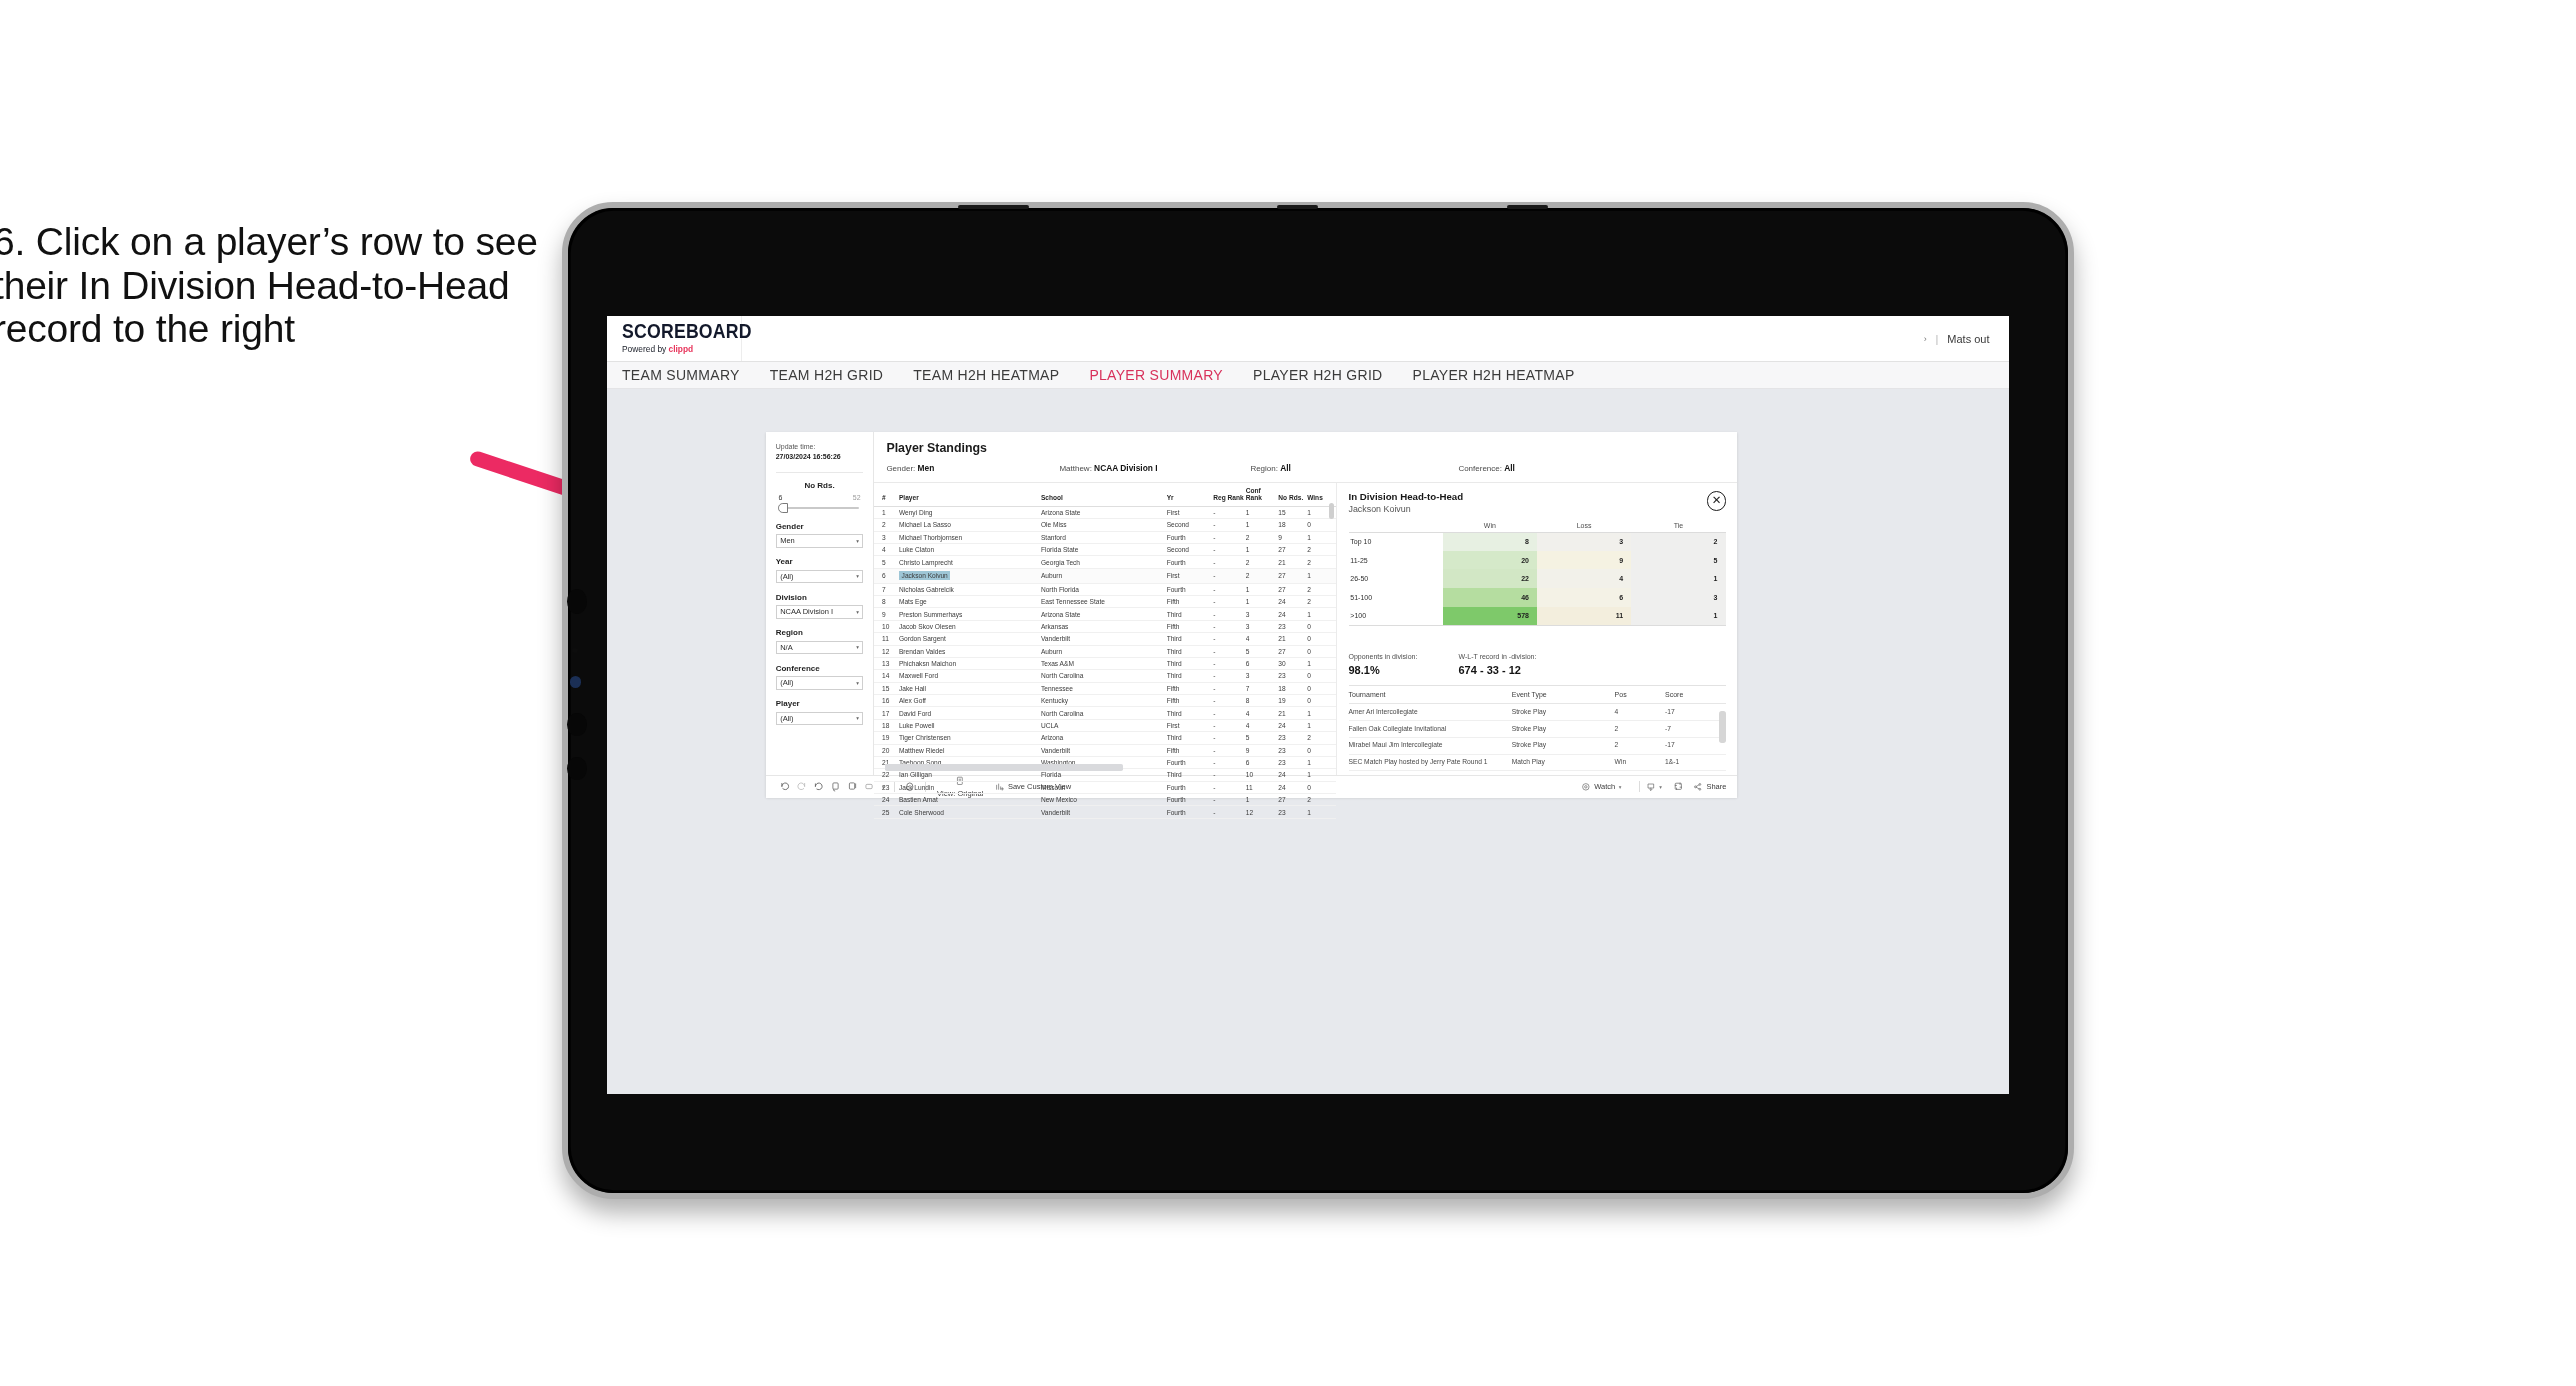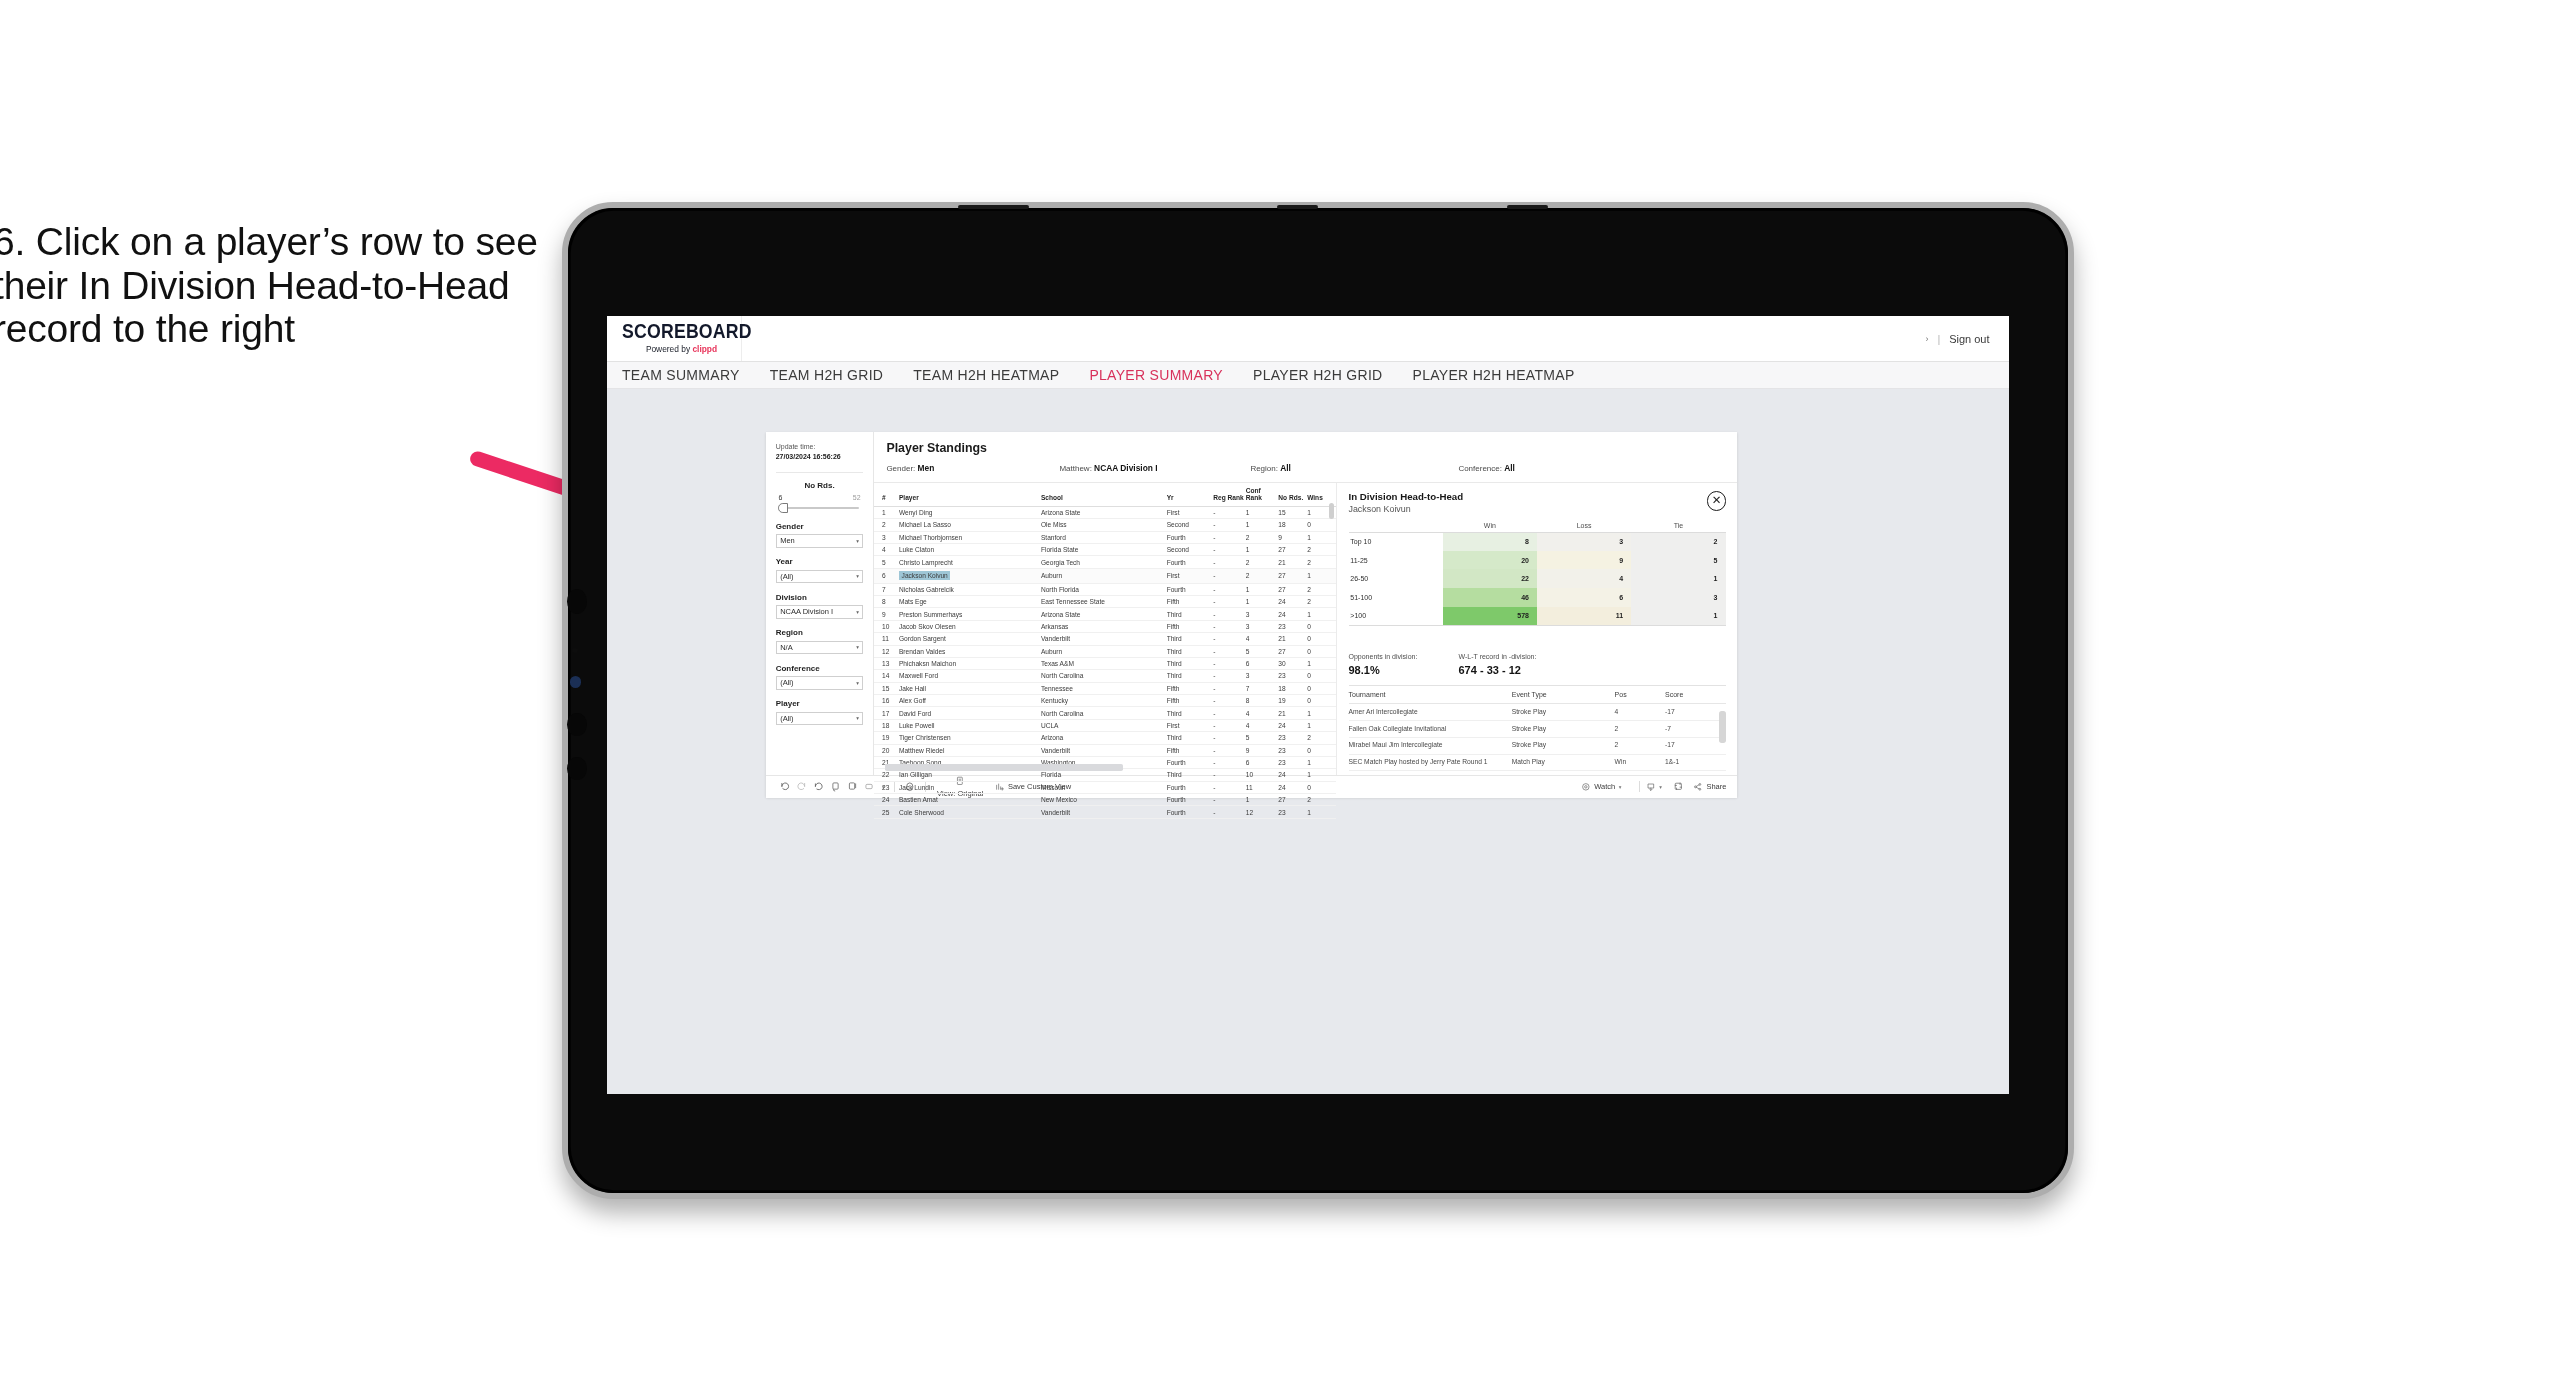--- a/index.html
+++ b/index.html
@@ -53,21 +53,21 @@
   }
   .logo-wrap{
     width:135px; display:flex; flex-direction:column; justify-content:center;
     padding-left:15px; border-right:0.9px solid #ededed;
   }
   .logo-main{
     font-family:"Liberation Sans", sans-serif; font-weight:bold;
     font-size:17.7px; letter-spacing:0.2px; color:#13192b; line-height:1;
     transform: scaleY(1.12); transform-origin: left center;
   }
-  .logo-sub{ font-size:8.4px; color:#20242e; margin-top:3px;text-align:center; }
+  .logo-sub{ font-size:8.4px; color:#20242e; margin-top:3px; }
   .logo-sub b{ color:#e8335a; font-weight:bold; }
 
   .topnav{ display:flex; align-items:stretch; }
   .topnav a{
     display:flex; align-items:center; padding:0 19.5px;
     font-size:12px; color:#2c2c2c; text-decoration:none; letter-spacing:0.3px;
     border-right:0.9px solid #ededed;
   }
   .topnav a.active{ color:#1a1a1a; border-bottom:2.7px solid #d8315b; }
   .topbar-right{
@@ -263,21 +263,21 @@
     <div id="screen">
 
       <div id="topbar">
         <div class="logo-wrap">
           <div class="logo-main">SCOREBOARD</div>
           <div class="logo-sub"><span>Powered by </span><b>clippd</b></div>
         </div>
         <div class="topbar-right">
           <span class="chev">›</span>
           <span class="sep">|</span>
-          <span class="signout">Sign out</span>
+          <span class="signout">Mats out</span>
         </div>
       </div>
 
       <div id="subnav">
         <a href="#">TEAM SUMMARY</a>
         <a href="#">TEAM H2H GRID</a>
         <a href="#">TEAM H2H HEATMAP</a>
         <a href="#" class="active">PLAYER SUMMARY</a>
         <a href="#">PLAYER H2H GRID</a>
         <a href="#">PLAYER H2H HEATMAP</a>

